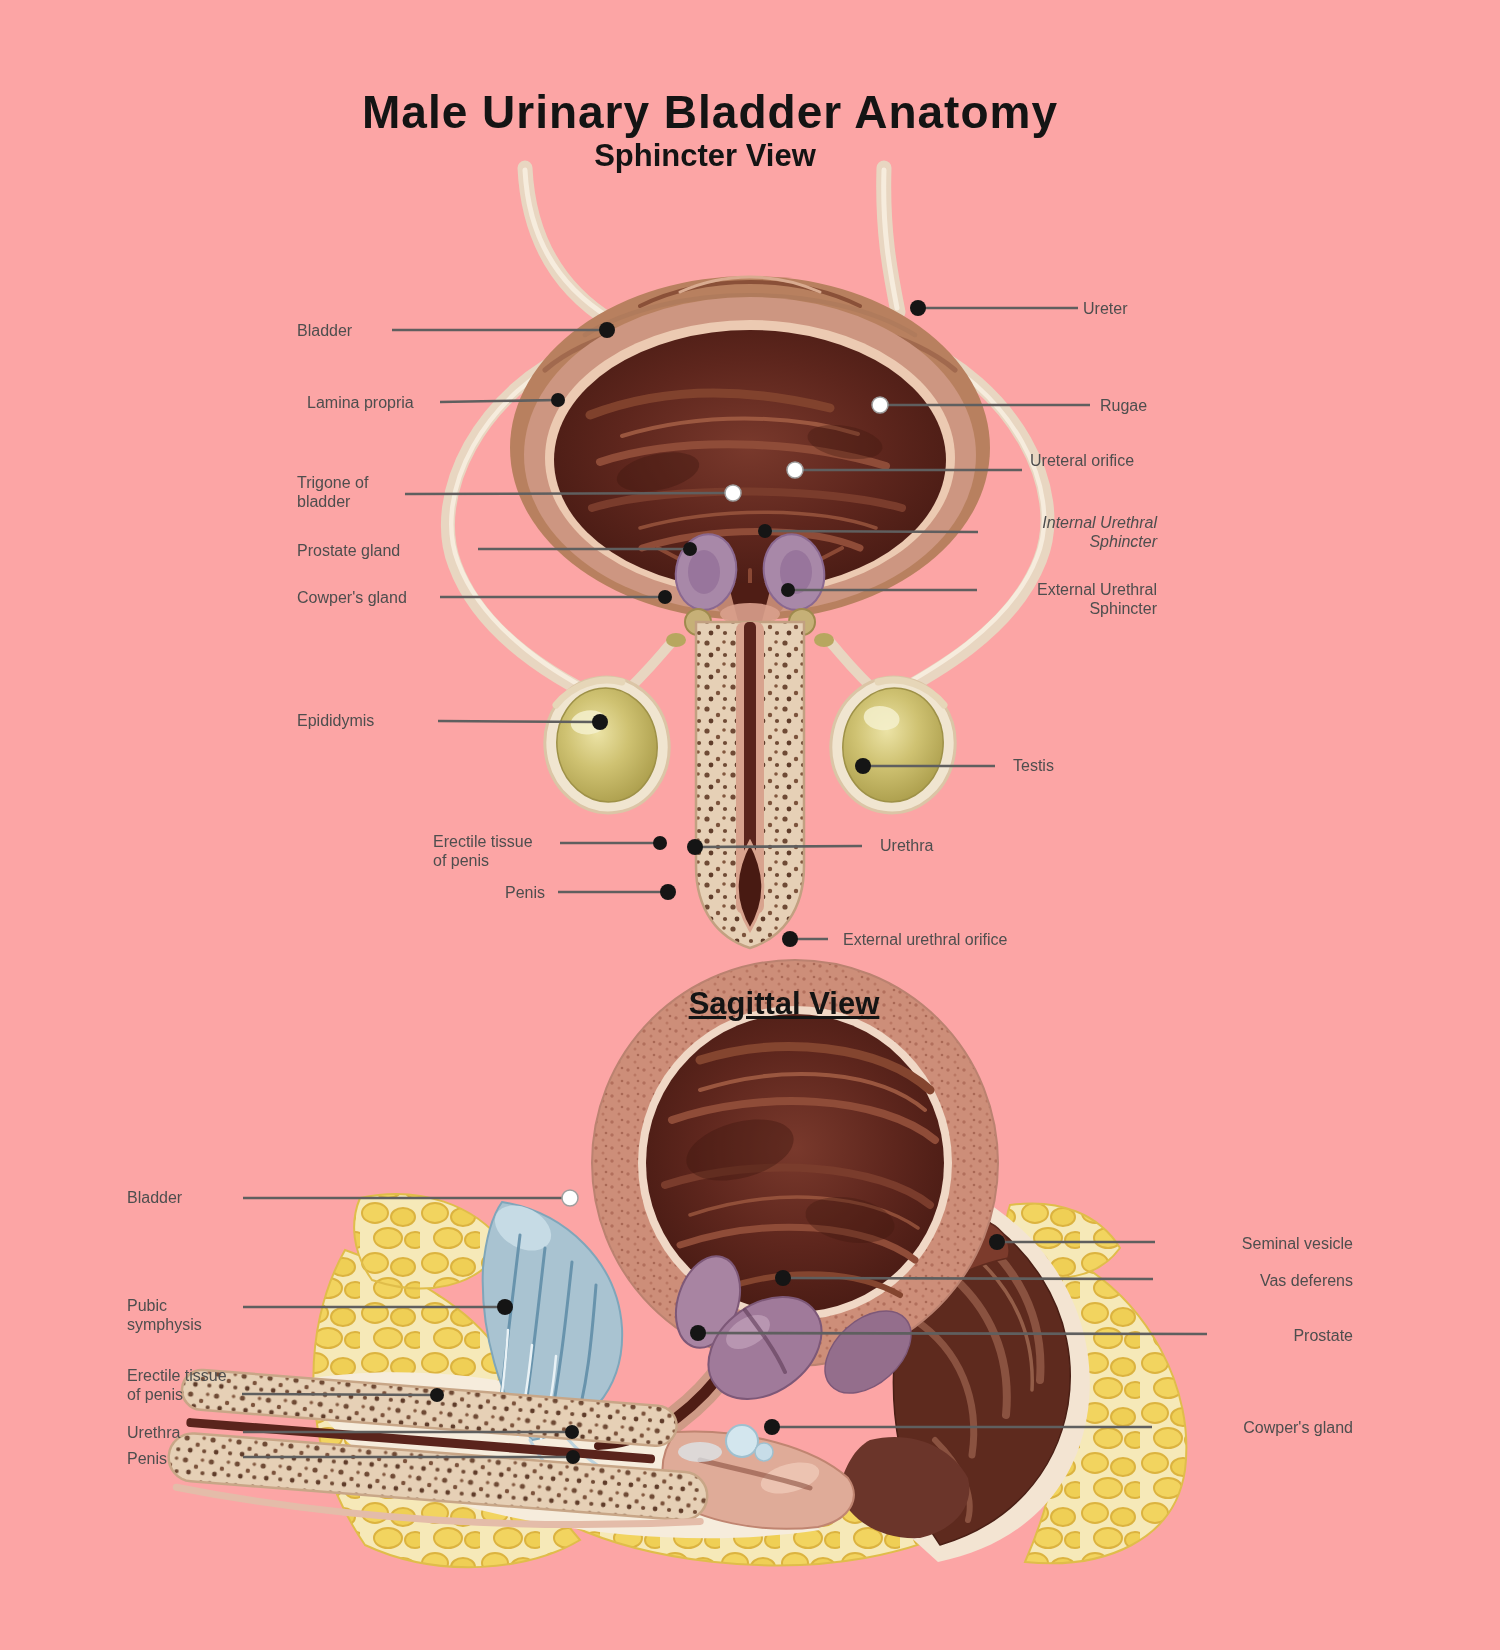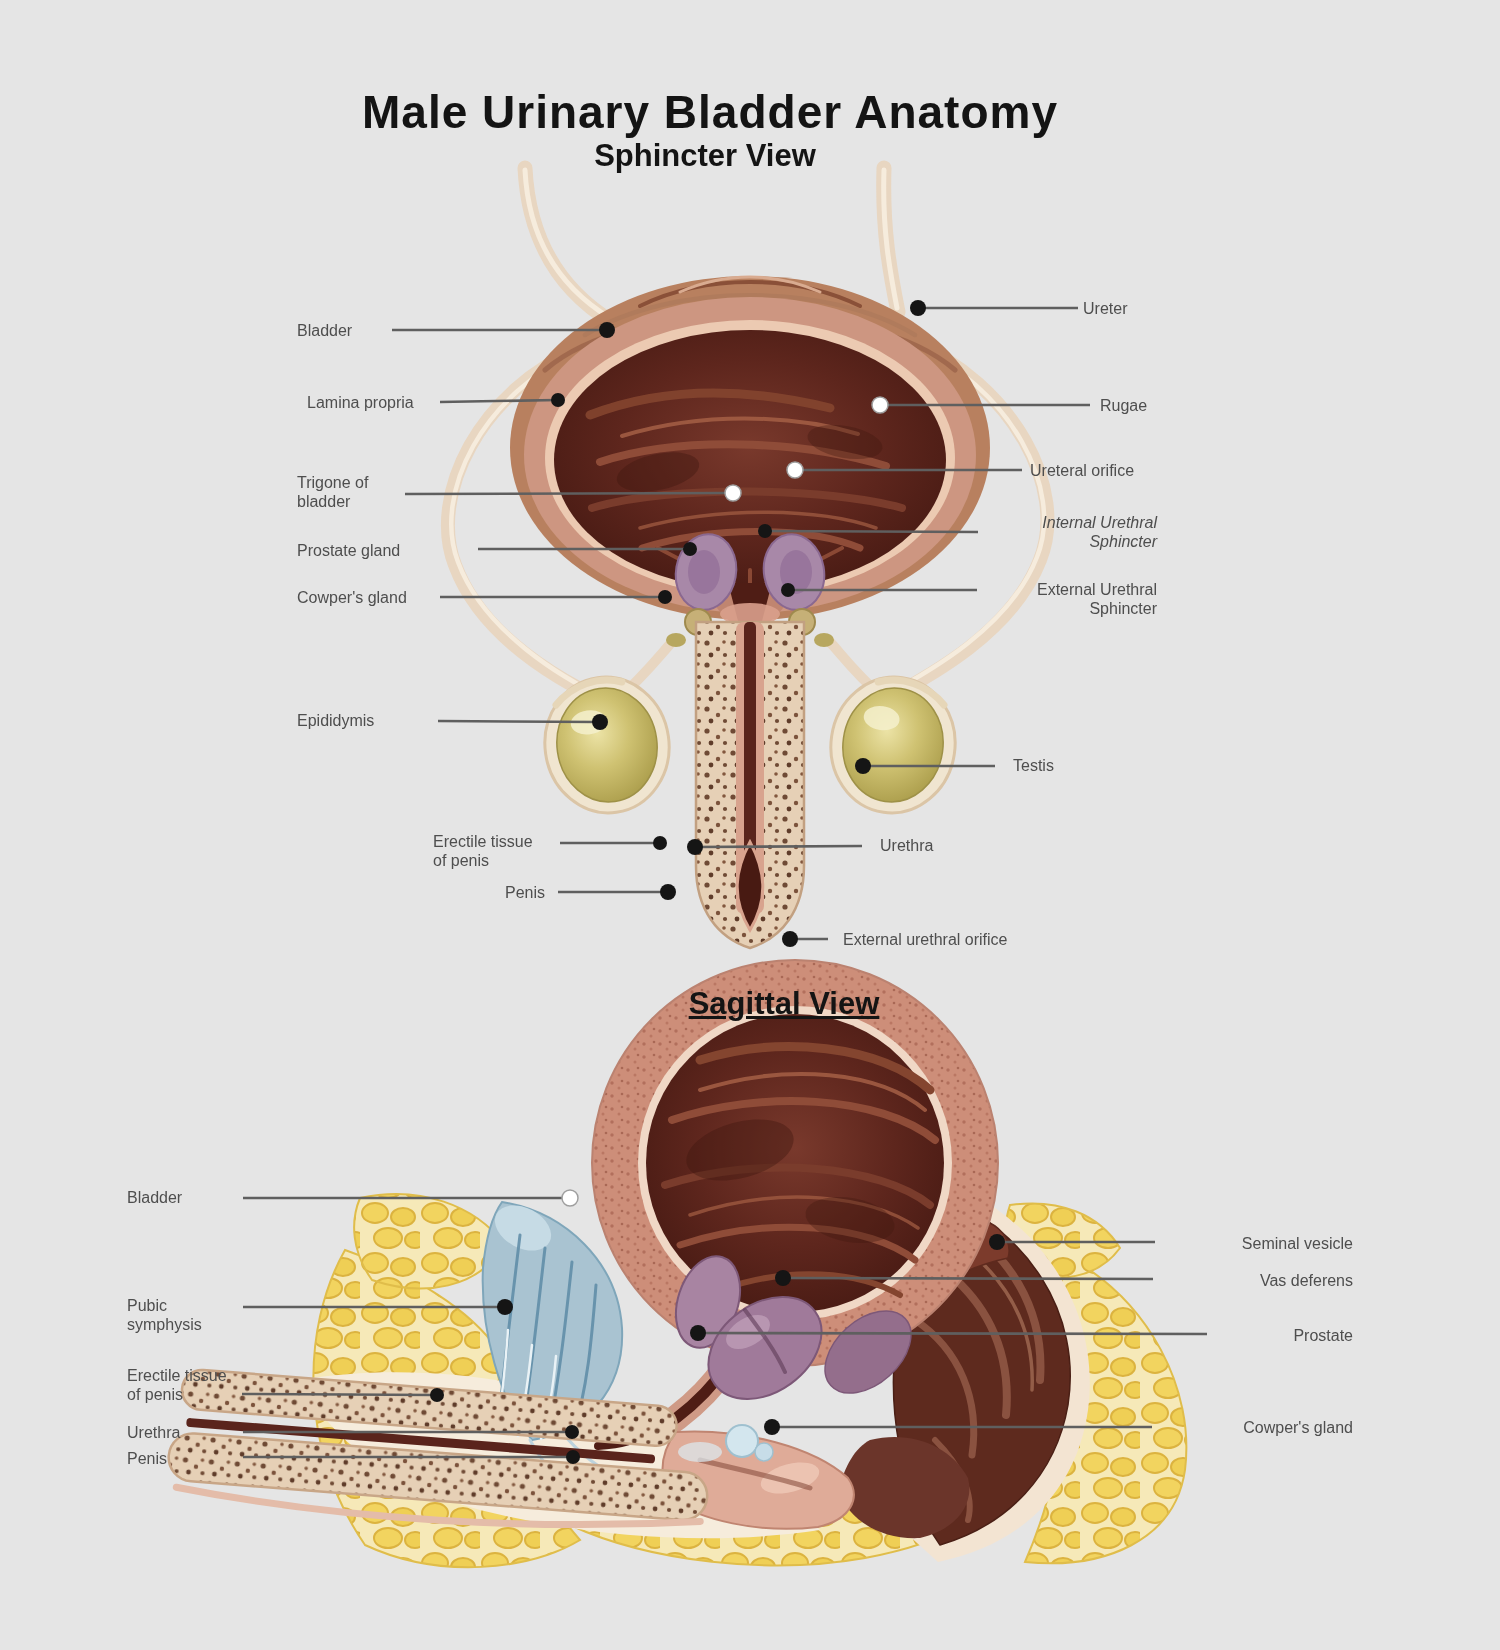--- a/index.html
+++ b/index.html
@@ -1,16 +1,16 @@
 <!DOCTYPE html>
 <html><head>
 <meta charset="utf-8">
 <style>
   html,body{margin:0;padding:0;background:#ffffff;}
-  .page{position:relative;width:1500px;height:1650px;background:#e5e5e5;overflow:hidden;
+  .page{position:relative;width:1500px;height:1650px;background:#fca5a5;overflow:hidden;
         font-family:"Liberation Sans", sans-serif;}
   .art{position:absolute;left:0;top:0;}
   .title{position:absolute;transform:translate(-50%,-50%);font-weight:bold;color:#141414;
          white-space:nowrap;}
   .t-main{font-size:46px;letter-spacing:1px;}
   .t-sub{font-size:31px;}
   .lbl{position:absolute;font-size:16px;line-height:19px;color:#4e4e4e;
        white-space:pre-line;transform:translateY(-50%);}
   .tr{text-align:right;}
 </style>
@@ -368,21 +368,21 @@
 bladder</div>
 <div class="lbl" style="left:297px;top:550px;">Prostate gland</div>
 <div class="lbl" style="left:297px;top:597px;">Cowper's gland</div>
 <div class="lbl" style="left:297px;top:720px;">Epididymis</div>
 <div class="lbl" style="left:433px;top:851px;">Erectile tissue
 of penis</div>
 <div class="lbl" style="left:505px;top:892px;">Penis</div>
 
 <div class="lbl" style="left:1083px;top:308px;">Ureter</div>
 <div class="lbl" style="left:1100px;top:405px;">Rugae</div>
-<div class="lbl" style="left:1030px;top:470px;text-align:center;">Ureteral orifice</div>
+<div class="lbl" style="left:1030px;top:460px;text-align:center;">Ureteral orifice</div>
 <div class="lbl tr" style="left:1007px;top:532px;width:150px;font-style:italic;">Internal Urethral
 Sphincter</div>
 <div class="lbl tr" style="left:1007px;top:599px;width:150px;">External Urethral
 Sphincter</div>
 <div class="lbl" style="left:1013px;top:765px;">Testis</div>
 <div class="lbl" style="left:880px;top:845px;">Urethra</div>
 <div class="lbl" style="left:843px;top:939px;">External urethral orifice</div>
 
 <div class="lbl" style="left:127px;top:1197px;">Bladder</div>
 <div class="lbl" style="left:127px;top:1315px;">Pubic

